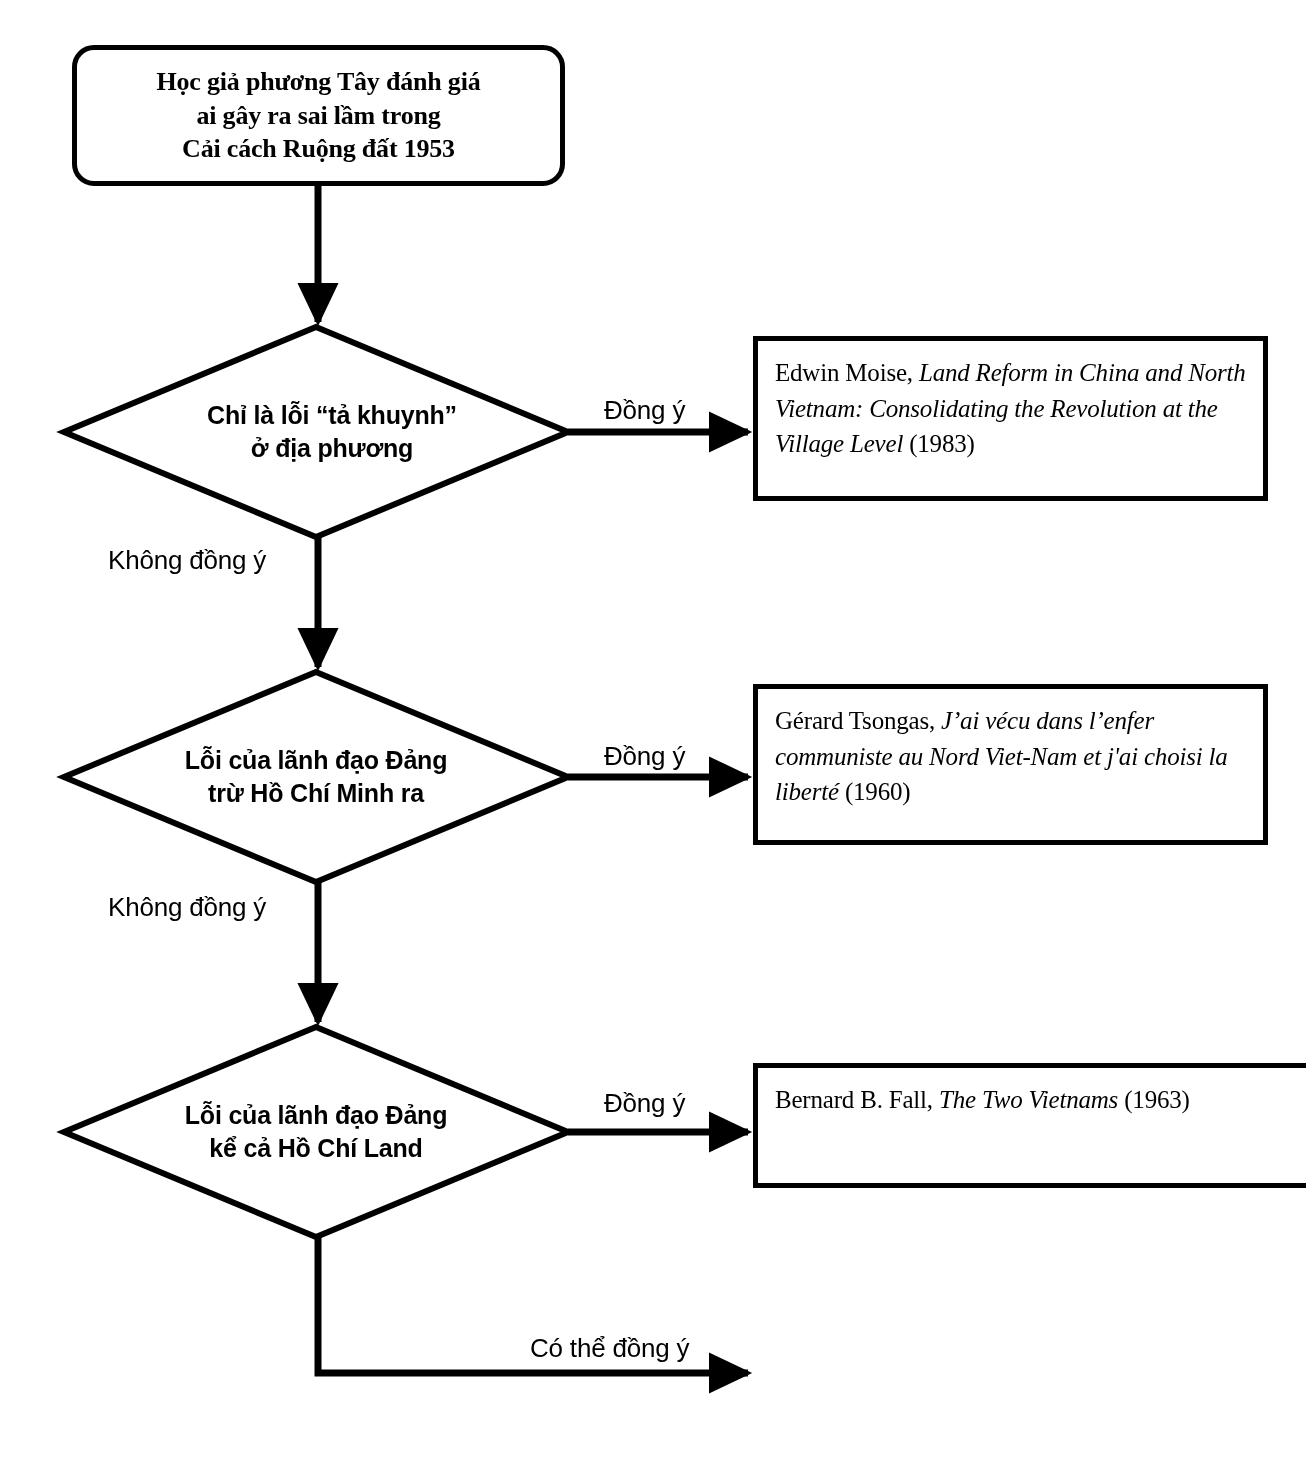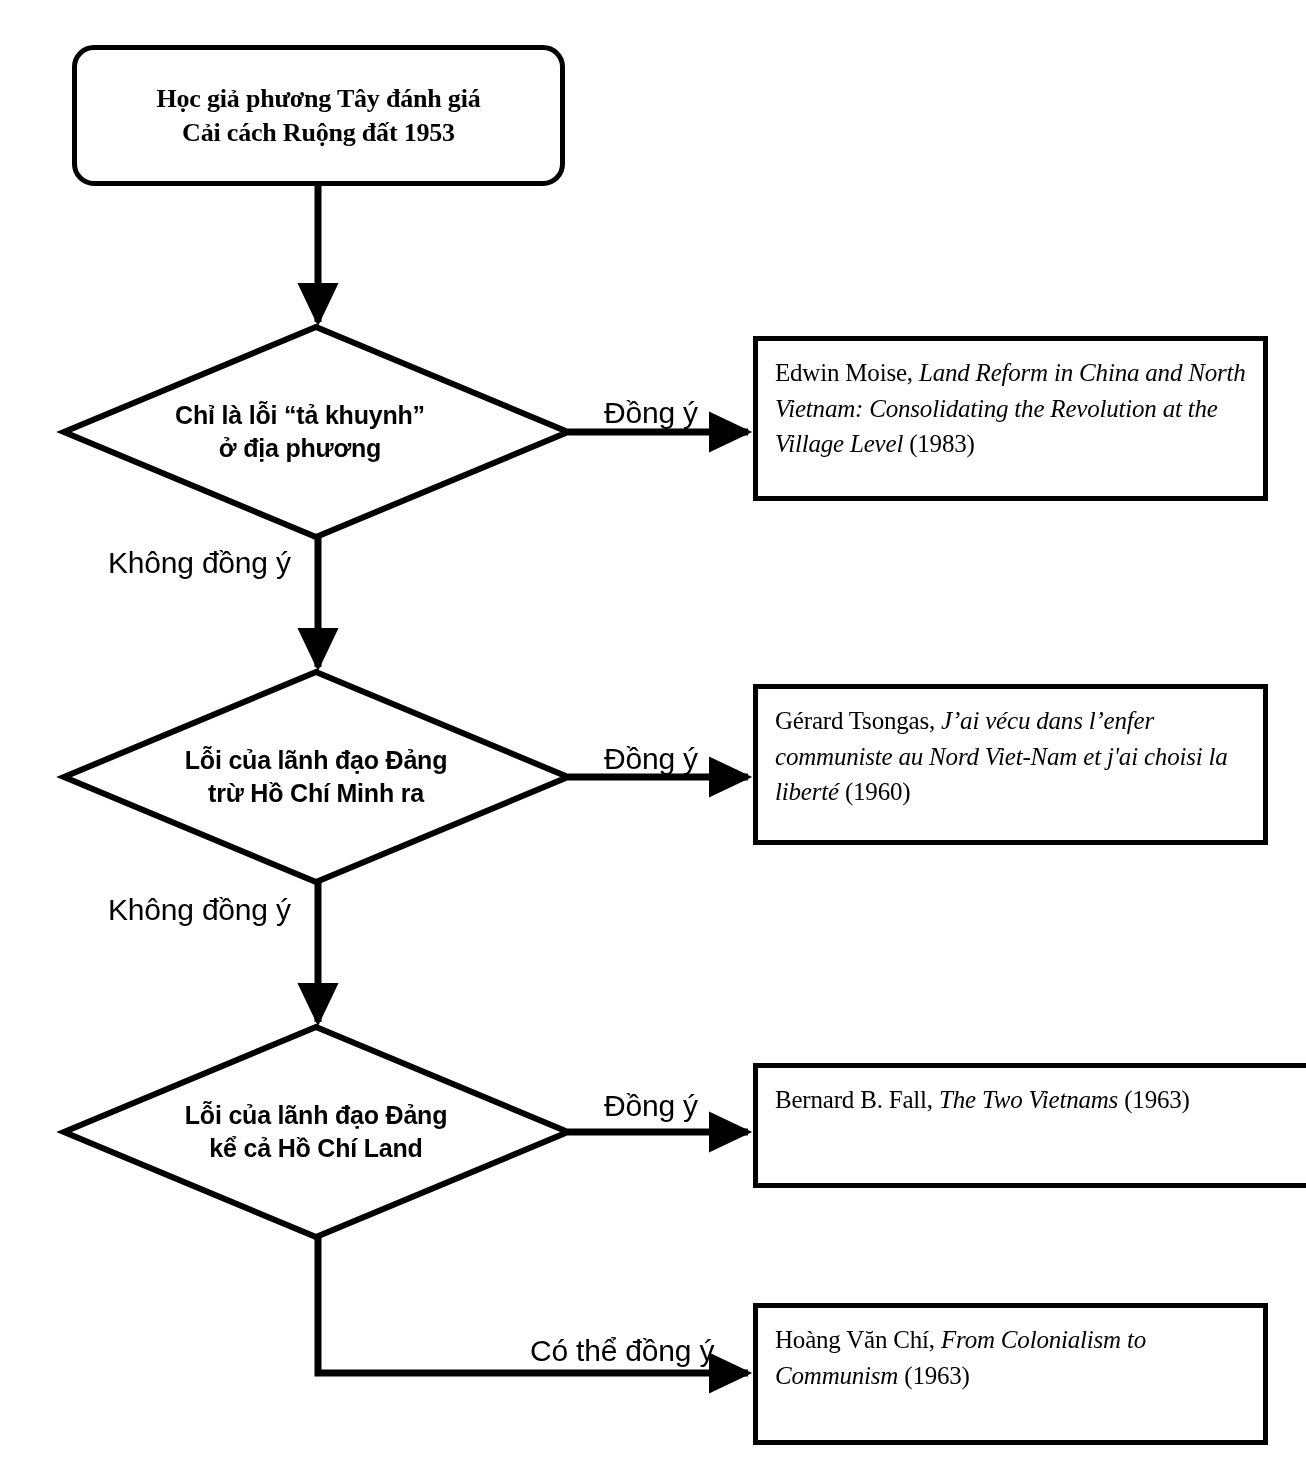--- a/index.html
+++ b/index.html
@@ -66,21 +66,21 @@
     line-height: 1.42;
     text-align: left;
     letter-spacing: -0.2px;
   }
   .ref-box .t {
     font-style: italic;
   }
   
   .edge-label {
     position: absolute;
-    font-size: 30px;
+    font-size: 26px;
     letter-spacing: -0.2px;
     white-space: nowrap;
     line-height: 1.1;
   }
 </style>
 </head>
 <body>
 
 <div id="canvas">
 
@@ -108,25 +108,26 @@
     <polygon points="316,1027 568,1132 316,1237 64,1132" fill="#ffffff" stroke="#000000" stroke-width="6"></polygon>
 
     <line x1="568" y1="1132" x2="748" y2="1132" stroke="#000000" stroke-width="7" marker-end="url(#arrowhead)"></line>
 
     <path d="M318,1237 L318,1373 L748,1373" fill="none" stroke="#000000" stroke-width="7" marker-end="url(#arrowhead)"></path>
   </svg>
 
   <div class="node start-node" style="left:72px; top:45px; width:493px; height:141px;">
     <div>
       <div>Học giả phương Tây đánh giá</div>
+      <div>ai gây ra sai lầm trong</div>
       <div>Cải cách Ruộng đất 1953</div>
     </div>
   </div>
 
-  <div class="decision-text" style="left:48px; top:382px; width:504px; height:100px;">
+  <div class="decision-text" style="left:80px; top:382px; width:504px; height:100px;">
     <div>
       <div>Chỉ là lỗi “tả khuynh”</div>
       <div>ở địa phương</div>
     </div>
   </div>
 
   <div class="decision-text" style="left:64px; top:727px; width:504px; height:100px;">
     <div>
       <div>Lỗi của lãnh đạo Đảng</div>
       <div>trừ Hồ Chí Minh ra</div>
@@ -145,23 +146,20 @@
   </div>
 
   <div class="node ref-box" style="left:753px; top:684px; width:515px; height:161px;">
     <span>Gérard Tsongas, </span><span class="t">J’ai vécu dans l’enfer communiste au Nord Viet-Nam et j'ai choisi la liberté</span><span> (1960)</span>
   </div>
 
   <div class="node ref-box" style="left:753px; top:1063px; width:569px; height:125px;">
     <span>Bernard B. Fall, </span><span class="t">The Two Vietnams</span><span> (1963)</span>
   </div>
 
-  <div class="node ref-box" style="left:753px; top:1303px; width:515px; height:142px;">
-    <span>Hoàng Văn Chí, </span><span class="t">From Colonialism to Communism</span><span> (1963)</span>
-  </div>
 
   <div class="edge-label" style="left:604px; top:396px;">Đồng ý</div>
 
   <div class="edge-label" style="left:604px; top:742px;">Đồng ý</div>
 
   <div class="edge-label" style="left:604px; top:1089px;">Đồng ý</div>
 
   <div class="edge-label" style="left:108px; top:546px;">Không đồng ý</div>
 
   <div class="edge-label" style="left:108px; top:893px;">Không đồng ý</div>

